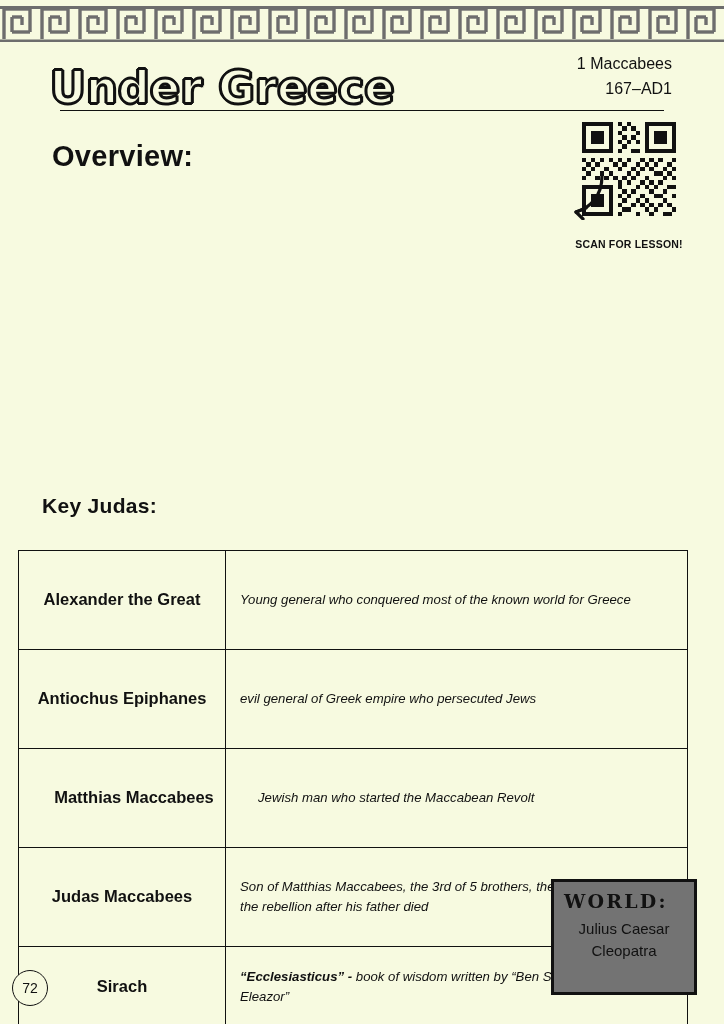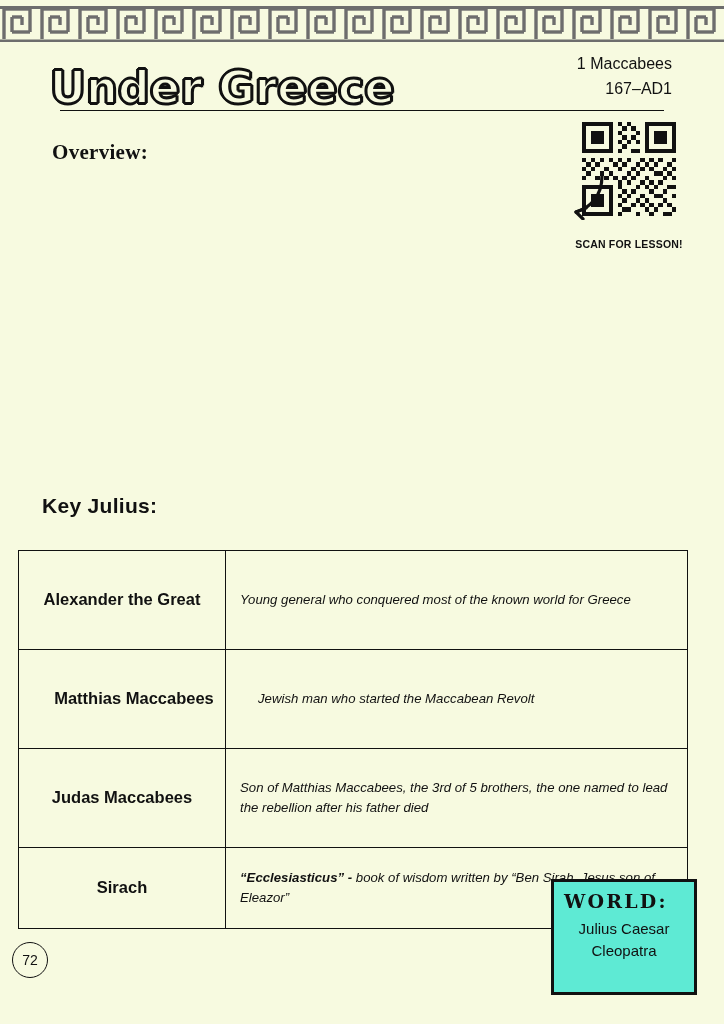--- a/index.html
+++ b/index.html
@@ -67,24 +67,23 @@
     width: 604px;
     height: 1px;
     background: #111;
   }
 
   
   .overview-label {
     position: absolute;
     left: 52px;
     top: 140px;
-    font-size: 21px;
+    font-size: 29px;
     font-weight: 700;
     letter-spacing: 0.3px;
-    font-family: Liberation Serif, serif;
   }
 
   
   .qr-wrap {
     position: absolute;
     right: 32px;
     top: 122px;
     width: 120px;
   }
   .qr {
@@ -153,21 +152,21 @@
   .r5 td { height: 60px; }
 
   
   .world-box {
     position: absolute;
     left: 551px;
     top: 879px;
     width: 146px;
     height: 116px;
     border: 3px solid #111;
-    background: #5eead4;
+    background: #737373;
     box-sizing: border-box;
     padding-top: 8px;
     z-index: 5;
   }
   .world-title {
     font-family: "DejaVu Serif", serif;
     font-size: 19px;
     font-weight: 700;
     letter-spacing: 2.2px;
     margin-left: 10px;
@@ -176,21 +175,21 @@
     text-align: center;
     font-size: 15px;
     line-height: 1.45;
     margin-top: 6px;
   }
 
   
   .page-num {
     position: absolute;
     left: 12px;
-    top: 942px;
+    top: 970px;
     width: 34px;
     height: 34px;
     border: 1.6px solid #111;
     border-radius: 50%;
     background: #f7fae0;
     display: flex;
     align-items: center;
     justify-content: center;
     font-size: 14px;
     z-index: 6;
@@ -357,27 +356,31 @@
         <rect x="19" y="20" width="1" height="1"></rect>
     </g>
   </svg>
   <svg class="arrow" viewBox="0 0 42 46" xmlns="http://www.w3.org/2000/svg">
     <path d="M34 2 C34 22, 22 34, 8 38" stroke="#111" stroke-width="3.2" fill="none" stroke-linecap="round"></path>
     <path d="M8 38 L18 34 M8 38 L15 45" stroke="#111" stroke-width="3.2" fill="none" stroke-linecap="round"></path>
   </svg>
   <div class="scan-text">SCAN FOR LESSON!</div>
 </div>
 
-<div class="keywords-label">Key Julius:</div>
+<div class="keywords-label">Key Judas:</div>
 
 <table class="kw">
   <tbody>
       <tr class="r1">
     <td class="term">Alexander the Great</td>
     <td class="def">Young general who conquered most of the known world for Greece</td>
+  </tr>
+  <tr class="r2">
+    <td class="term">Antiochus Epiphanes</td>
+    <td class="def">evil general of Greek empire who persecuted Jews</td>
   </tr>
   <tr class="r3">
     <td class="term">Matthias Maccabees</td>
     <td class="def">Jewish man who started the Maccabean Revolt</td>
   </tr>
   <tr class="r4">
     <td class="term">Judas Maccabees</td>
     <td class="def">Son of Matthias Maccabees, the 3rd of 5 brothers, the one named to lead the rebellion after his father died</td>
   </tr>
   <tr class="r5">

